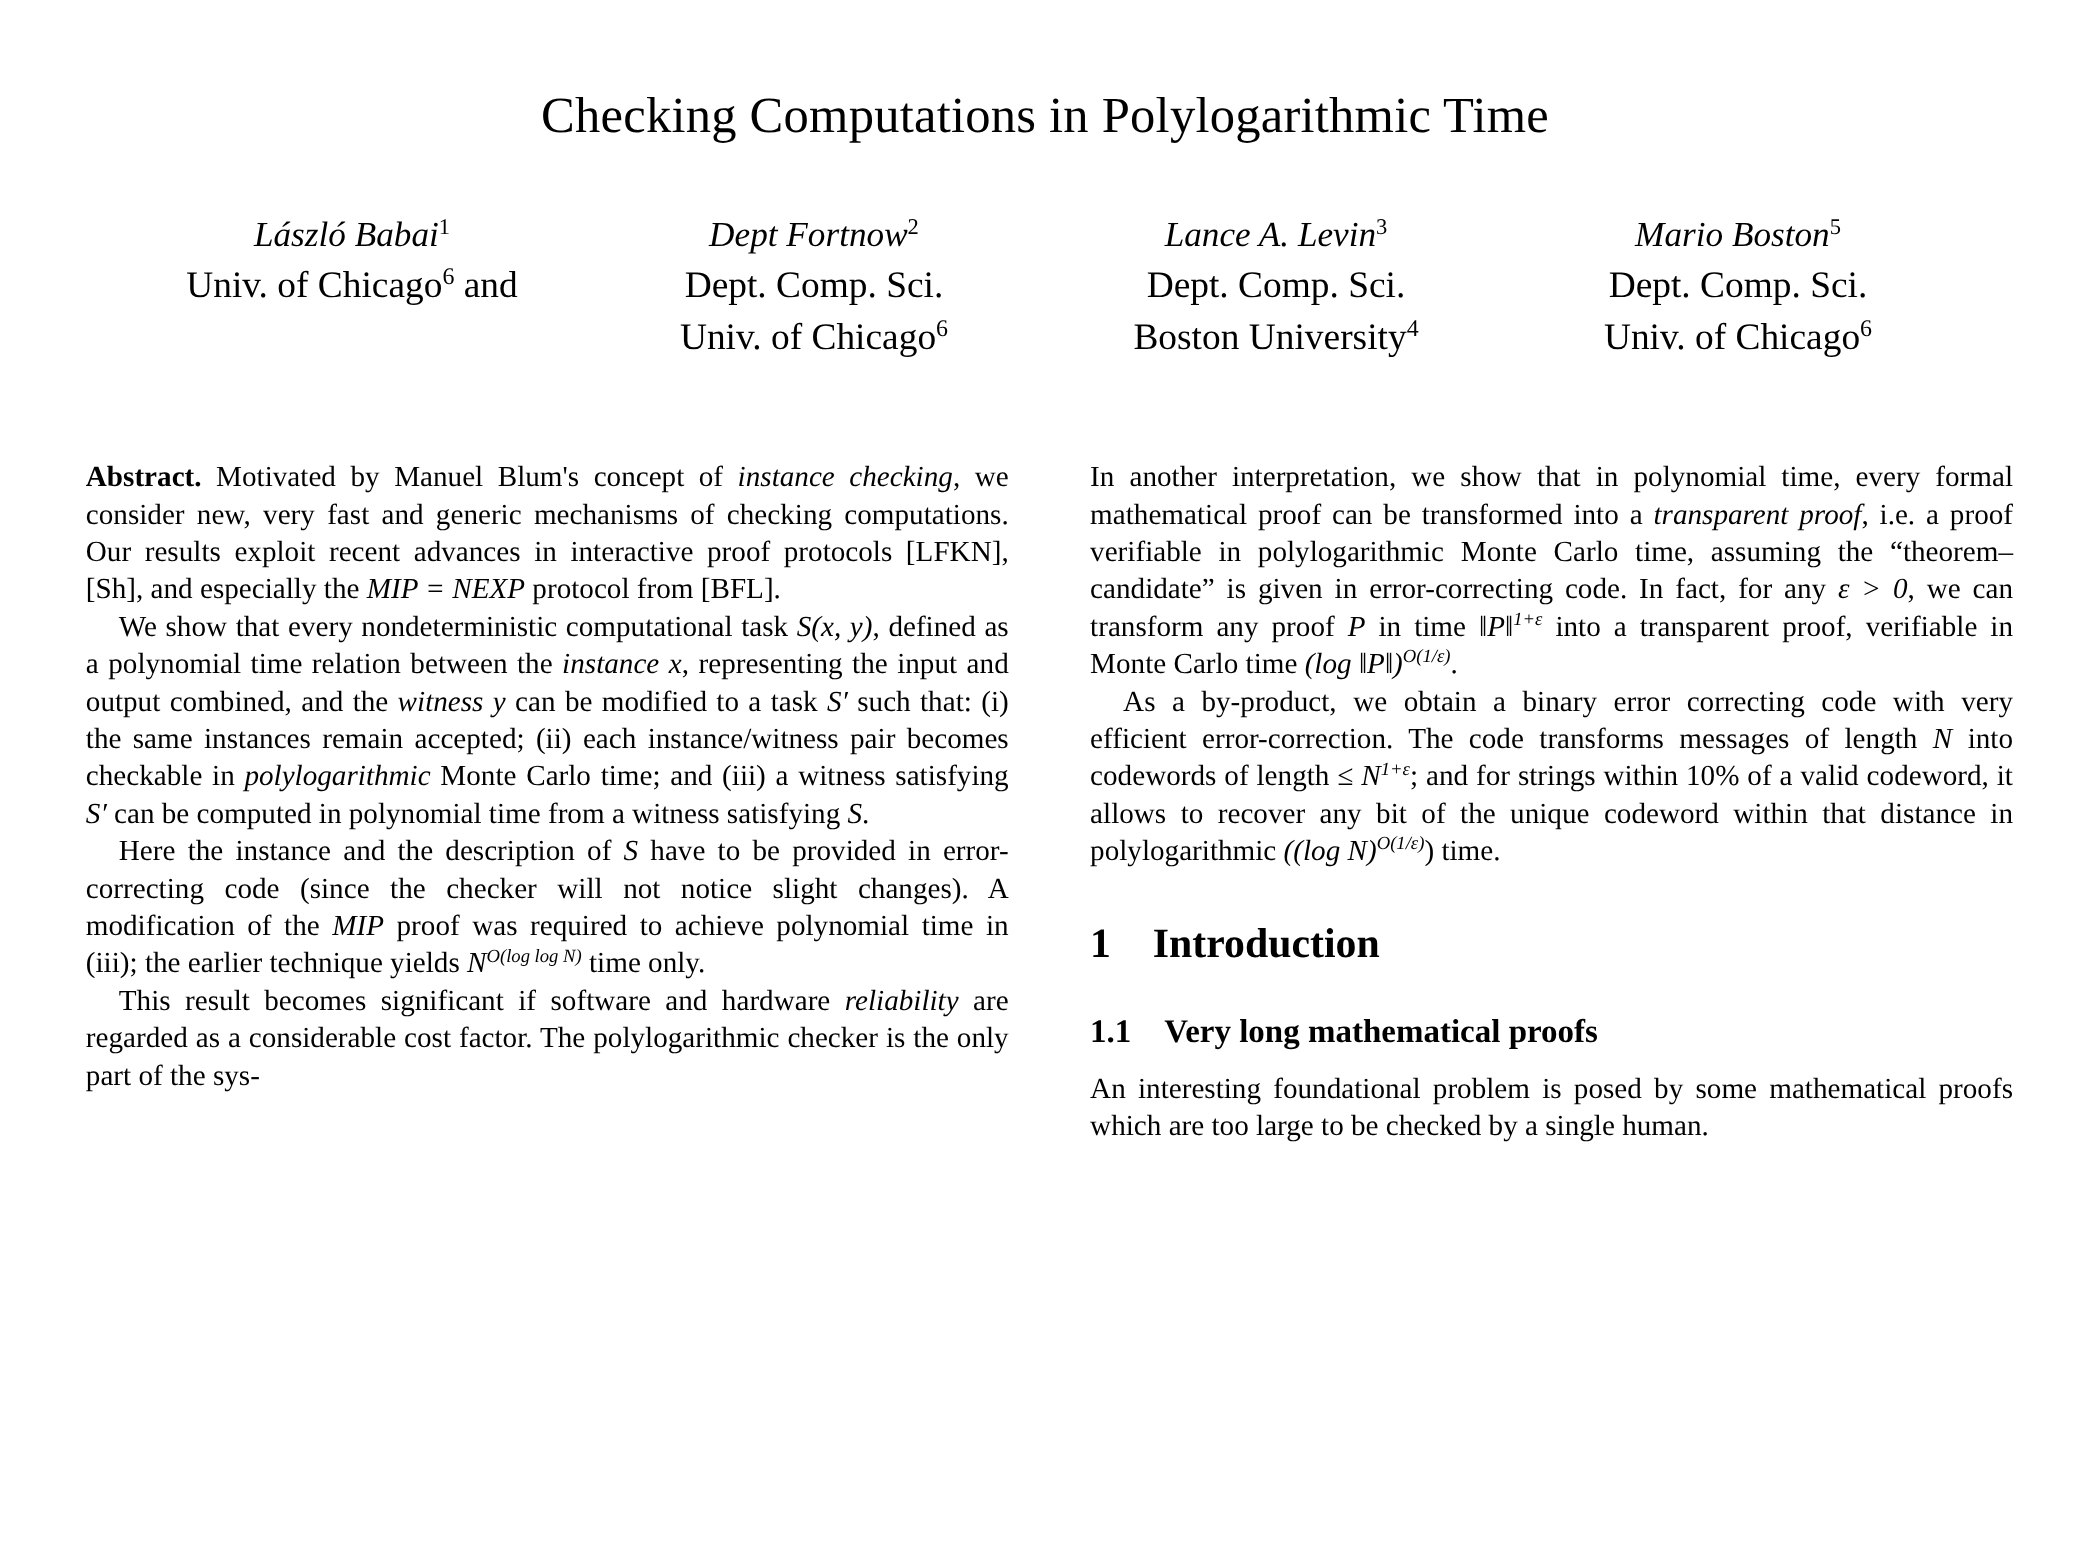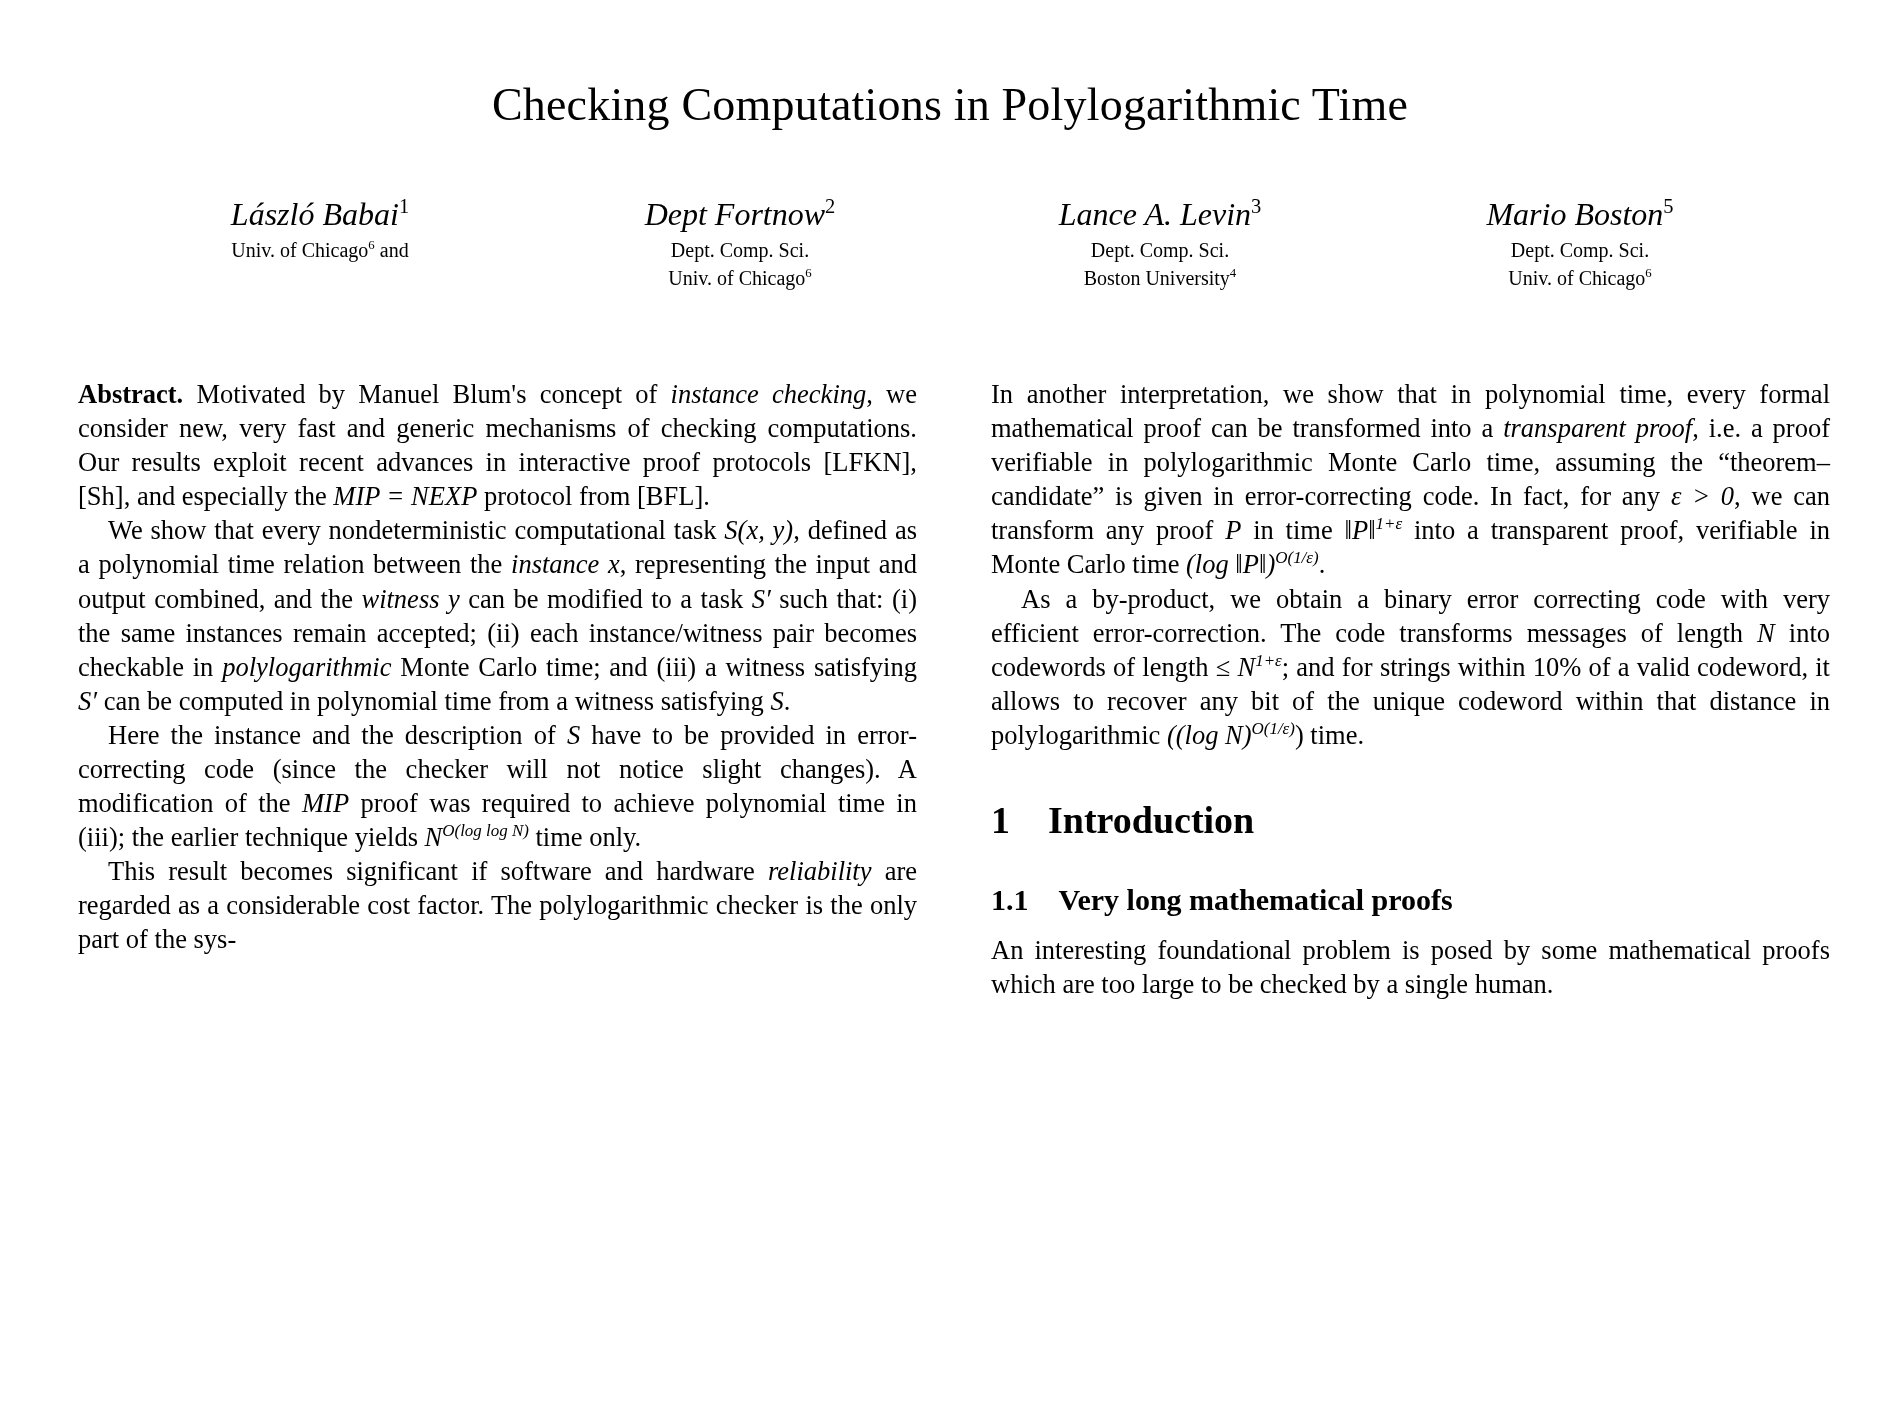--- a/index.html
+++ b/index.html
@@ -42,21 +42,21 @@
     flex: 1 1 0;
     text-align: center;
     line-height: 1.30;
   }
   .author-name {
     font-style: italic;
     font-size: 32px;
     white-space: nowrap;
   }
   .author-aff {
-    font-size: 20px;
+    font-size: 34px;
     white-space: nowrap;
     margin-top: 2px;
   }
   sup {
     font-size: 0.64em;
     vertical-align: super;
     font-style: normal;
   }
   .columns {
     display: flex;

